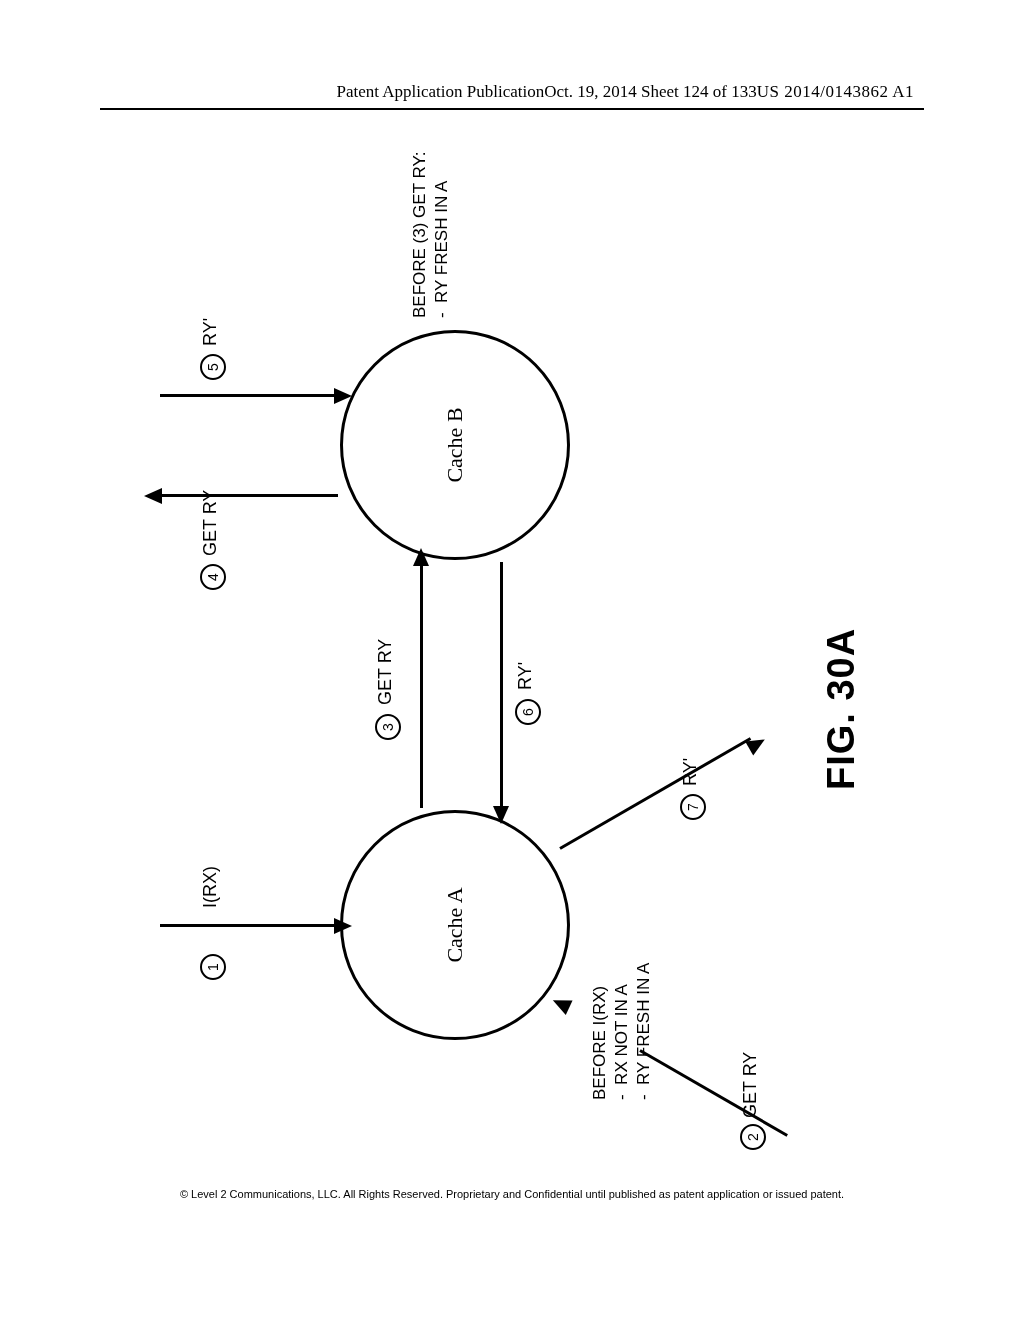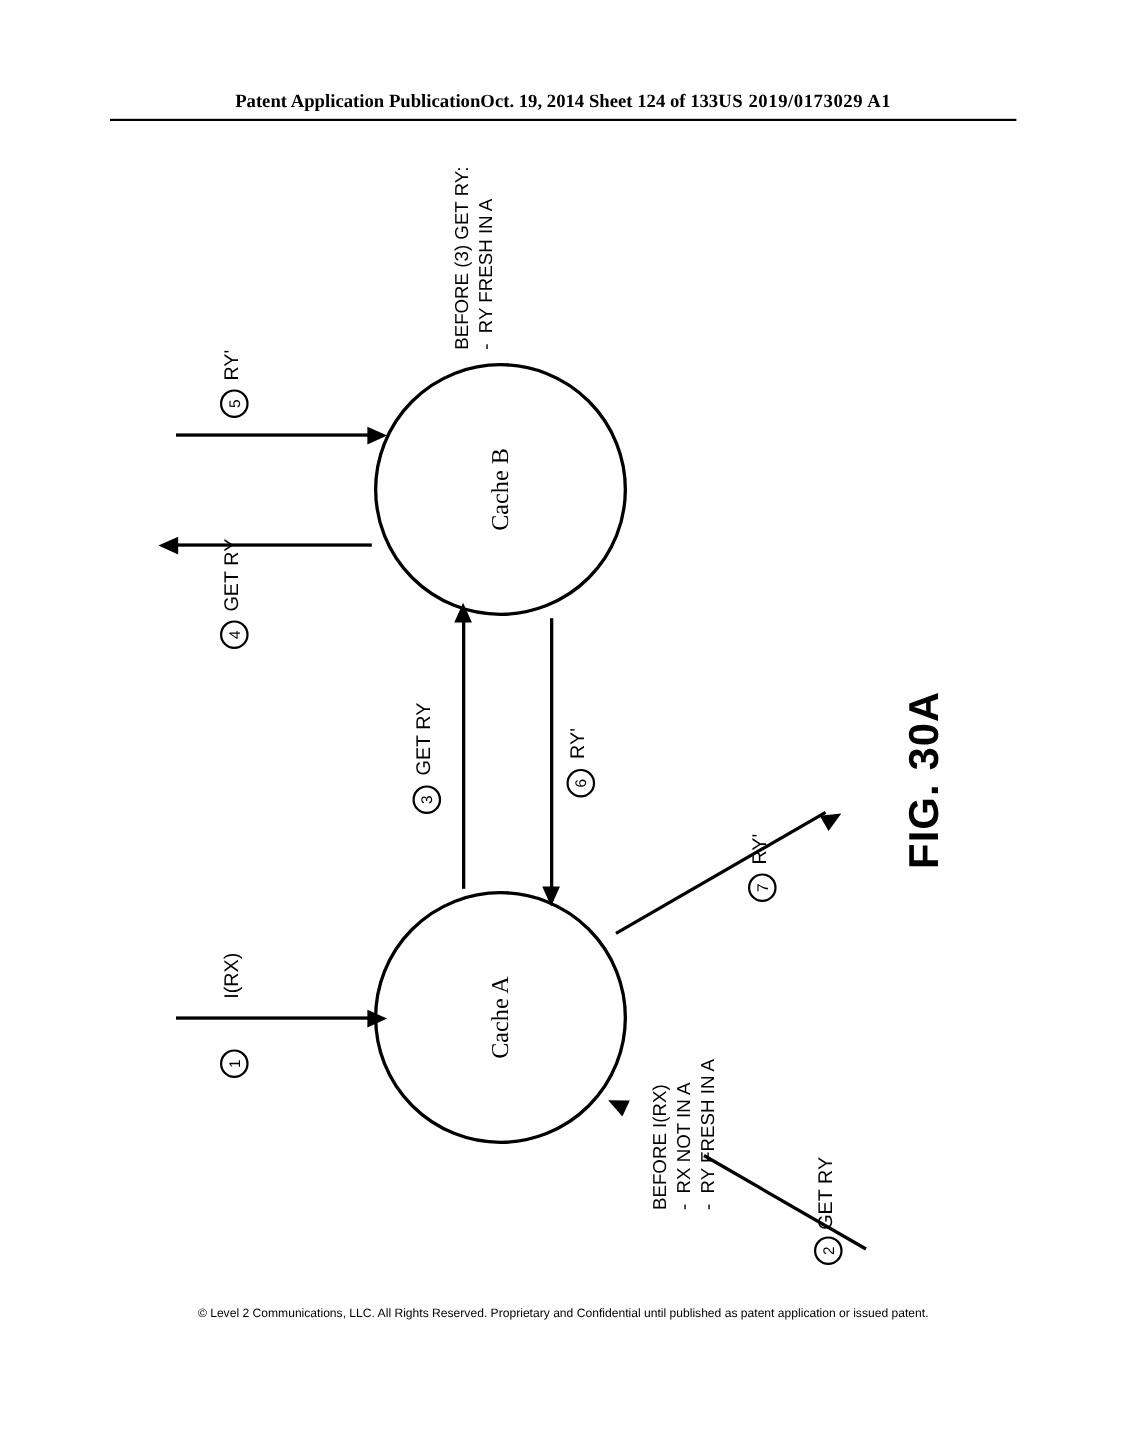--- a/index.html
+++ b/index.html
@@ -9,24 +9,24 @@
     background: #fff;
     font-family: "Times New Roman", serif;
     position: relative;
   }
   .header {
     position: absolute;
     top: 82px;
     left: 0;
     width: 1024px;
     display: flex;
-    justify-content: center;
+    justify-content: flex-end;
     padding: 0 110px 0 110px;
     font-size: 17px;
-    font-weight: bold;
+    font-weight: normal;
   }
   .header .right { letter-spacing: 0.5px; }
   .hr {
     position: absolute;
     top: 108px;
     left: 100px;
     width: 824px;
     height: 2px;
     background: #000;
   }
@@ -124,21 +124,21 @@
     font-size: 38px;
     letter-spacing: 1px;
   }
 </style>
 </head>
 <body>
 
 <div class="header">
   <span>Patent Application Publication</span>
   <span>Oct. 19, 2014  Sheet 124 of 133</span>
-  <span class="right">US 2019/0173029 A1</span>
+  <span class="right">US 2014/0143862 A1</span>
 </div>
 <div class="hr"></div>
 
 <div class="figure-area">
   <div class="diagram">
 
     <div class="cache" style="left:140px; top:240px;">
       <span>Cache A</span>
     </div>
 

